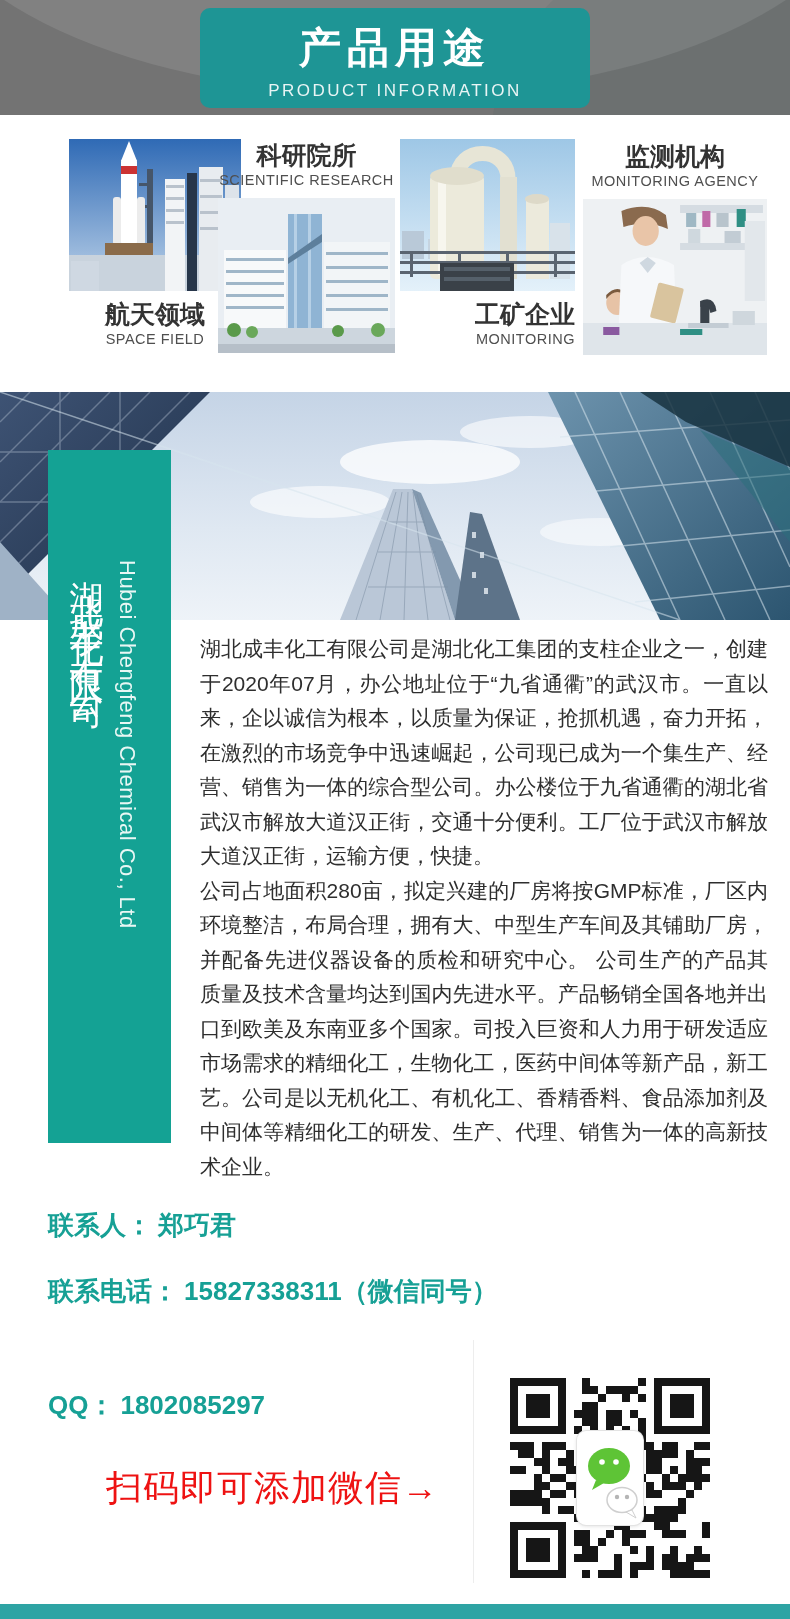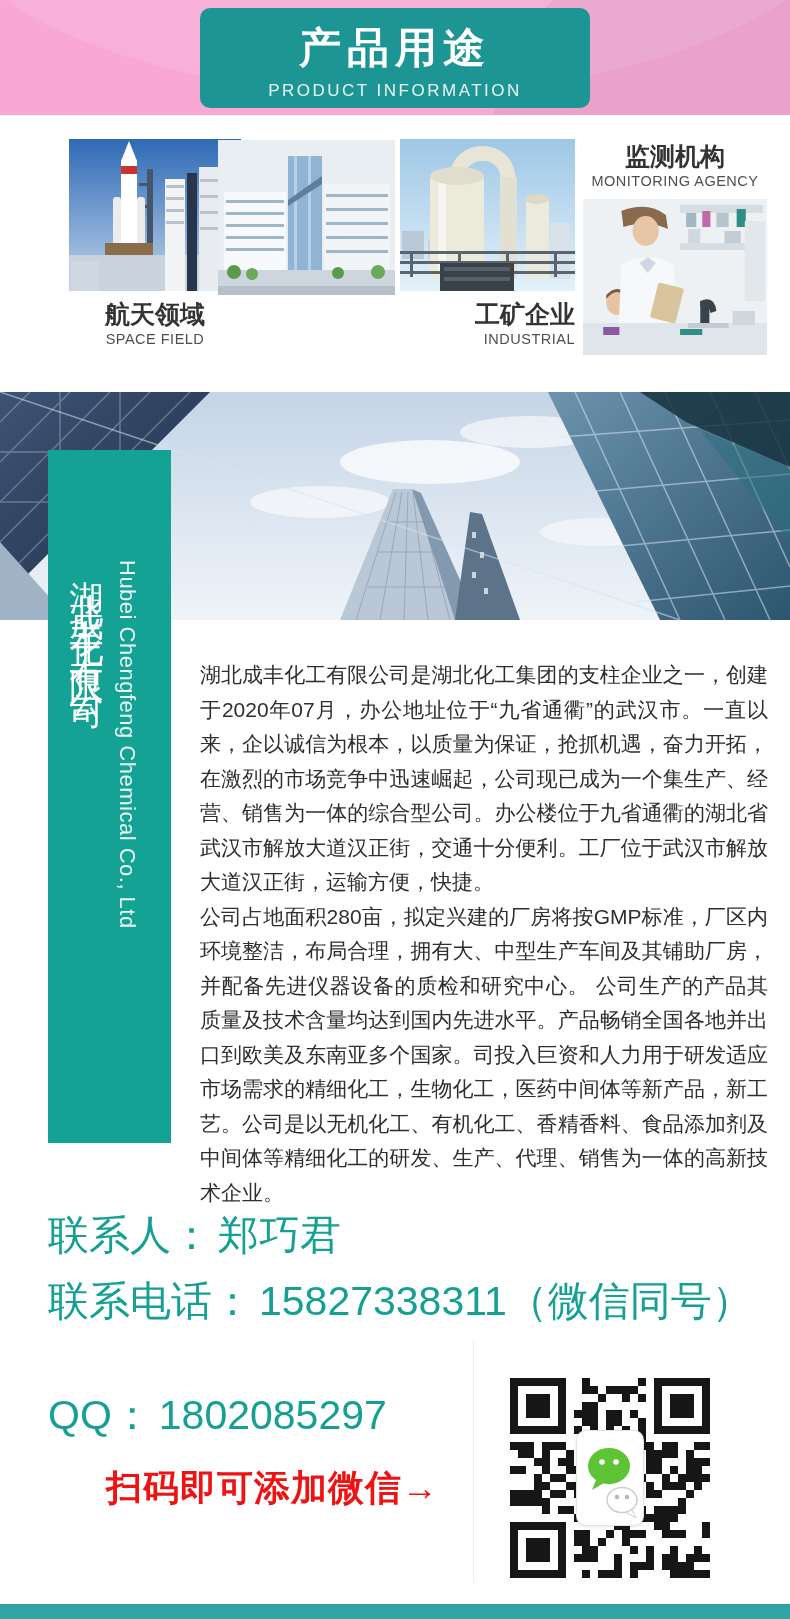--- a/index.html
+++ b/index.html
@@ -1,20 +1,20 @@
 <!DOCTYPE html>
 <html><head>
 <meta charset="utf-8">
 <style>
   html,body{margin:0;padding:0;background:#fff;}
   .page{position:relative;width:790px;height:1619px;background:#fff;overflow:hidden;
         font-family:"Liberation Sans","DejaVu Sans",sans-serif;}
 
   
-  .header{position:absolute;left:0;top:0;width:790px;height:115px;background:#f9a8d4;overflow:hidden;}
+  .header{position:absolute;left:0;top:0;width:790px;height:115px;background:#737373;overflow:hidden;}
   .header .arc{position:absolute;left:-80px;top:-345px;width:950px;height:440px;border-radius:50%;
                background:rgba(255,255,255,.10);}
   .header .arc2{position:absolute;right:-120px;top:-60px;width:420px;height:420px;border-radius:50%;
                background:rgba(0,70,70,.06);}
   .header-box{position:absolute;left:200px;top:8px;width:390px;height:100px;background:#1e9595;
               border-radius:10px;text-align:center;z-index:2;}
   .header-title{margin:12px 0 0;font-size:42px;font-weight:bold;color:#fff;letter-spacing:6px;}
   .header-sub{margin-top:5px;font-size:17px;color:rgba(255,255,255,.9);letter-spacing:2.5px;}
 
   
@@ -34,33 +34,33 @@
   .hero svg{display:block;}
 
   
   .banner{position:absolute;left:48px;top:450px;width:123px;height:693px;background:#14a294;z-index:3;}
   .v-cn{position:absolute;left:16px;top:104px;writing-mode:vertical-lr;text-orientation:upright;
         font-size:34px;letter-spacing:13px;color:#fff;font-weight:500;}
   .v-en{position:absolute;left:66px;top:110px;writing-mode:vertical-rl;font-size:22px;
         color:#e8f7f4;letter-spacing:.5px;}
 
   
-  .desc{position:absolute;left:200px;top:658px;width:568px;font-size:21px;line-height:34.5px;
+  .desc{position:absolute;left:200px;top:632px;width:568px;font-size:21px;line-height:34.5px;
         color:#2e2e2e;text-align:justify;z-index:2;}
   .desc p{margin:0;}
 
   
-  .contact-line{position:absolute;left:48px;color:#16a095;font-weight:normal;font-size:41px;white-space:nowrap;}
+  .contact-line{position:absolute;left:48px;color:#16a095;font-weight:bold;font-size:26px;white-space:nowrap;}
   .c-person{top:1208px;}
   .c-phone{top:1274px;}
   .c-qq{top:1340px;margin-top:48px;}
   .contact-line .val{margin-left:6px;}
 
   
-  .cta{position:absolute;left:106px;top:1464px;font-size:36px;font-weight:bold;color:#ee1212;
+  .cta{position:absolute;left:106px;top:1464px;font-size:36px;font-weight:normal;color:#ee1212;
        letter-spacing:1px;z-index:2;}
   .qr-wrap{position:absolute;left:473px;top:1340px;width:317px;height:243px;background:#fff;
            border-left:1px solid #ededed;}
   .qr{position:absolute;left:33px;top:35px;width:207px;height:207px;background:#fff;}
   .qr svg{position:absolute;left:3px;top:3px;}
   .wx-card{position:absolute;left:70px;top:56px;width:66px;height:94px;background:#fff;border-radius:9px;
            box-shadow:0 0 0 1px #e3e3e3,0 1px 4px rgba(0,0,0,.15);}
 
   
   .footer-bar{position:absolute;left:0;top:1604px;width:790px;height:15px;background:#2ea4a4;}
@@ -112,20 +112,24 @@
       <rect x="68" y="58" width="8" height="48" rx="3" fill="#ececec"></rect>
       <rect x="36" y="104" width="48" height="12" fill="#8a6b4a"></rect>
     </svg>
     <div class="tile-label">
       <div class="t-cn">航天领域</div>
       <div class="t-en">SPACE FIELD</div>
     </div>
   </div>
 
   <div class="tile tile2 label-top">
+    <div class="tile-label">
+      <div class="t-cn">科研院所</div>
+      <div class="t-en">SCIENTIFIC RESEARCH</div>
+    </div>
     <svg viewBox="0 0 177 155" height="155" preserveAspectRatio="none">
       <rect width="177" height="155" fill="#e9eef3"></rect>
       <rect x="70" y="16" width="34" height="114" fill="#8fb4d4"></rect>
       <rect x="76" y="16" width="3" height="114" fill="#b6d0e6"></rect>
         <rect x="90" y="16" width="3" height="114" fill="#b6d0e6"></rect>
       <rect x="6" y="52" width="62" height="78" fill="#f7f9fa"></rect>
       <rect x="8" y="60" width="58" height="3" fill="#9fb6c8"></rect>
         <rect x="8" y="72" width="58" height="3" fill="#9fb6c8"></rect>
       <rect x="8" y="84" width="58" height="3" fill="#9fb6c8"></rect>
         <rect x="8" y="96" width="58" height="3" fill="#9fb6c8"></rect>
@@ -171,21 +175,21 @@
       <rect x="10" y="112" width="3" height="26" fill="#5a6470"></rect>
         <rect x="58" y="112" width="3" height="26" fill="#5a6470"></rect>
       <rect x="106" y="112" width="3" height="26" fill="#5a6470"></rect>
         <rect x="154" y="112" width="3" height="26" fill="#5a6470"></rect>
       <rect x="40" y="124" width="74" height="28" fill="#3a4148"></rect>
       <rect x="44" y="128" width="66" height="4" fill="#55606a"></rect>
         <rect x="44" y="138" width="66" height="4" fill="#55606a"></rect>
     </svg>
     <div class="tile-label">
       <div class="t-cn">工矿企业</div>
-      <div class="t-en">INDUSTRIAL</div>
+      <div class="t-en">MONITORING</div>
     </div>
   </div>
 
   <div class="tile tile4 label-top">
     <div class="tile-label">
       <div class="t-cn">监测机构</div>
       <div class="t-en">MONITORING AGENCY</div>
     </div>
     <svg viewBox="0 0 182 156" height="156" preserveAspectRatio="none">
       <rect width="182" height="156" fill="#eef1f3"></rect>

